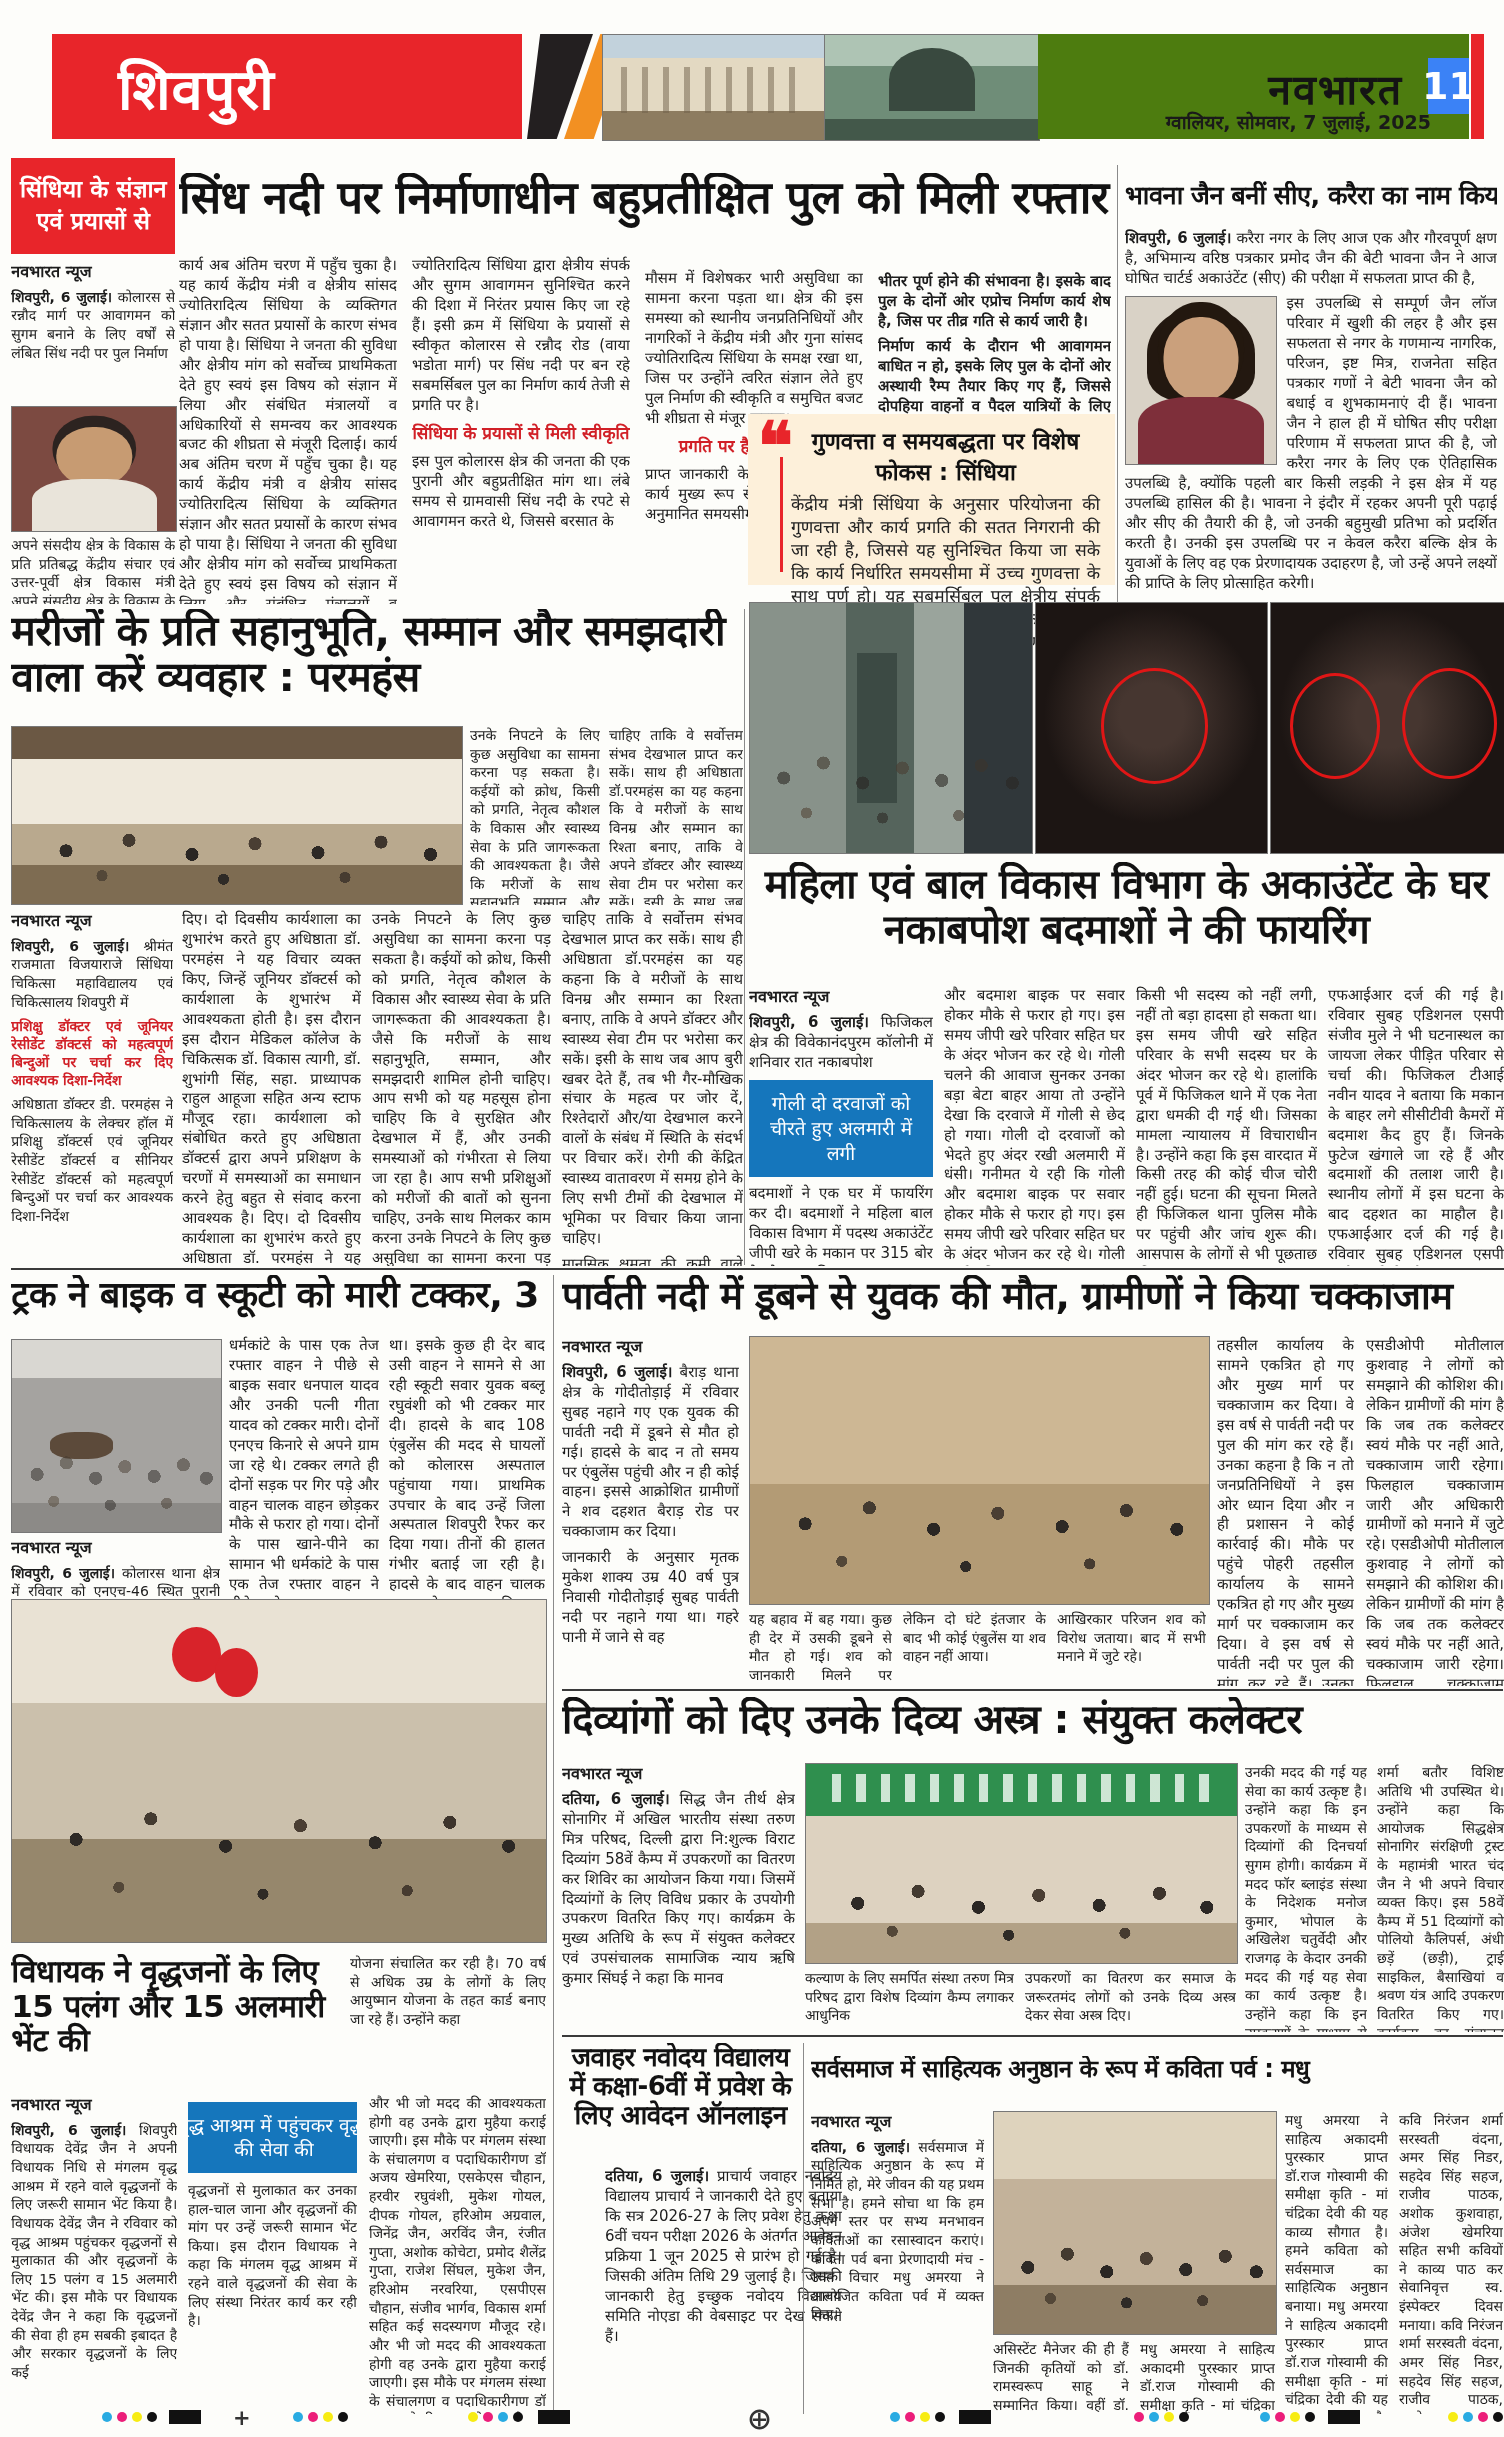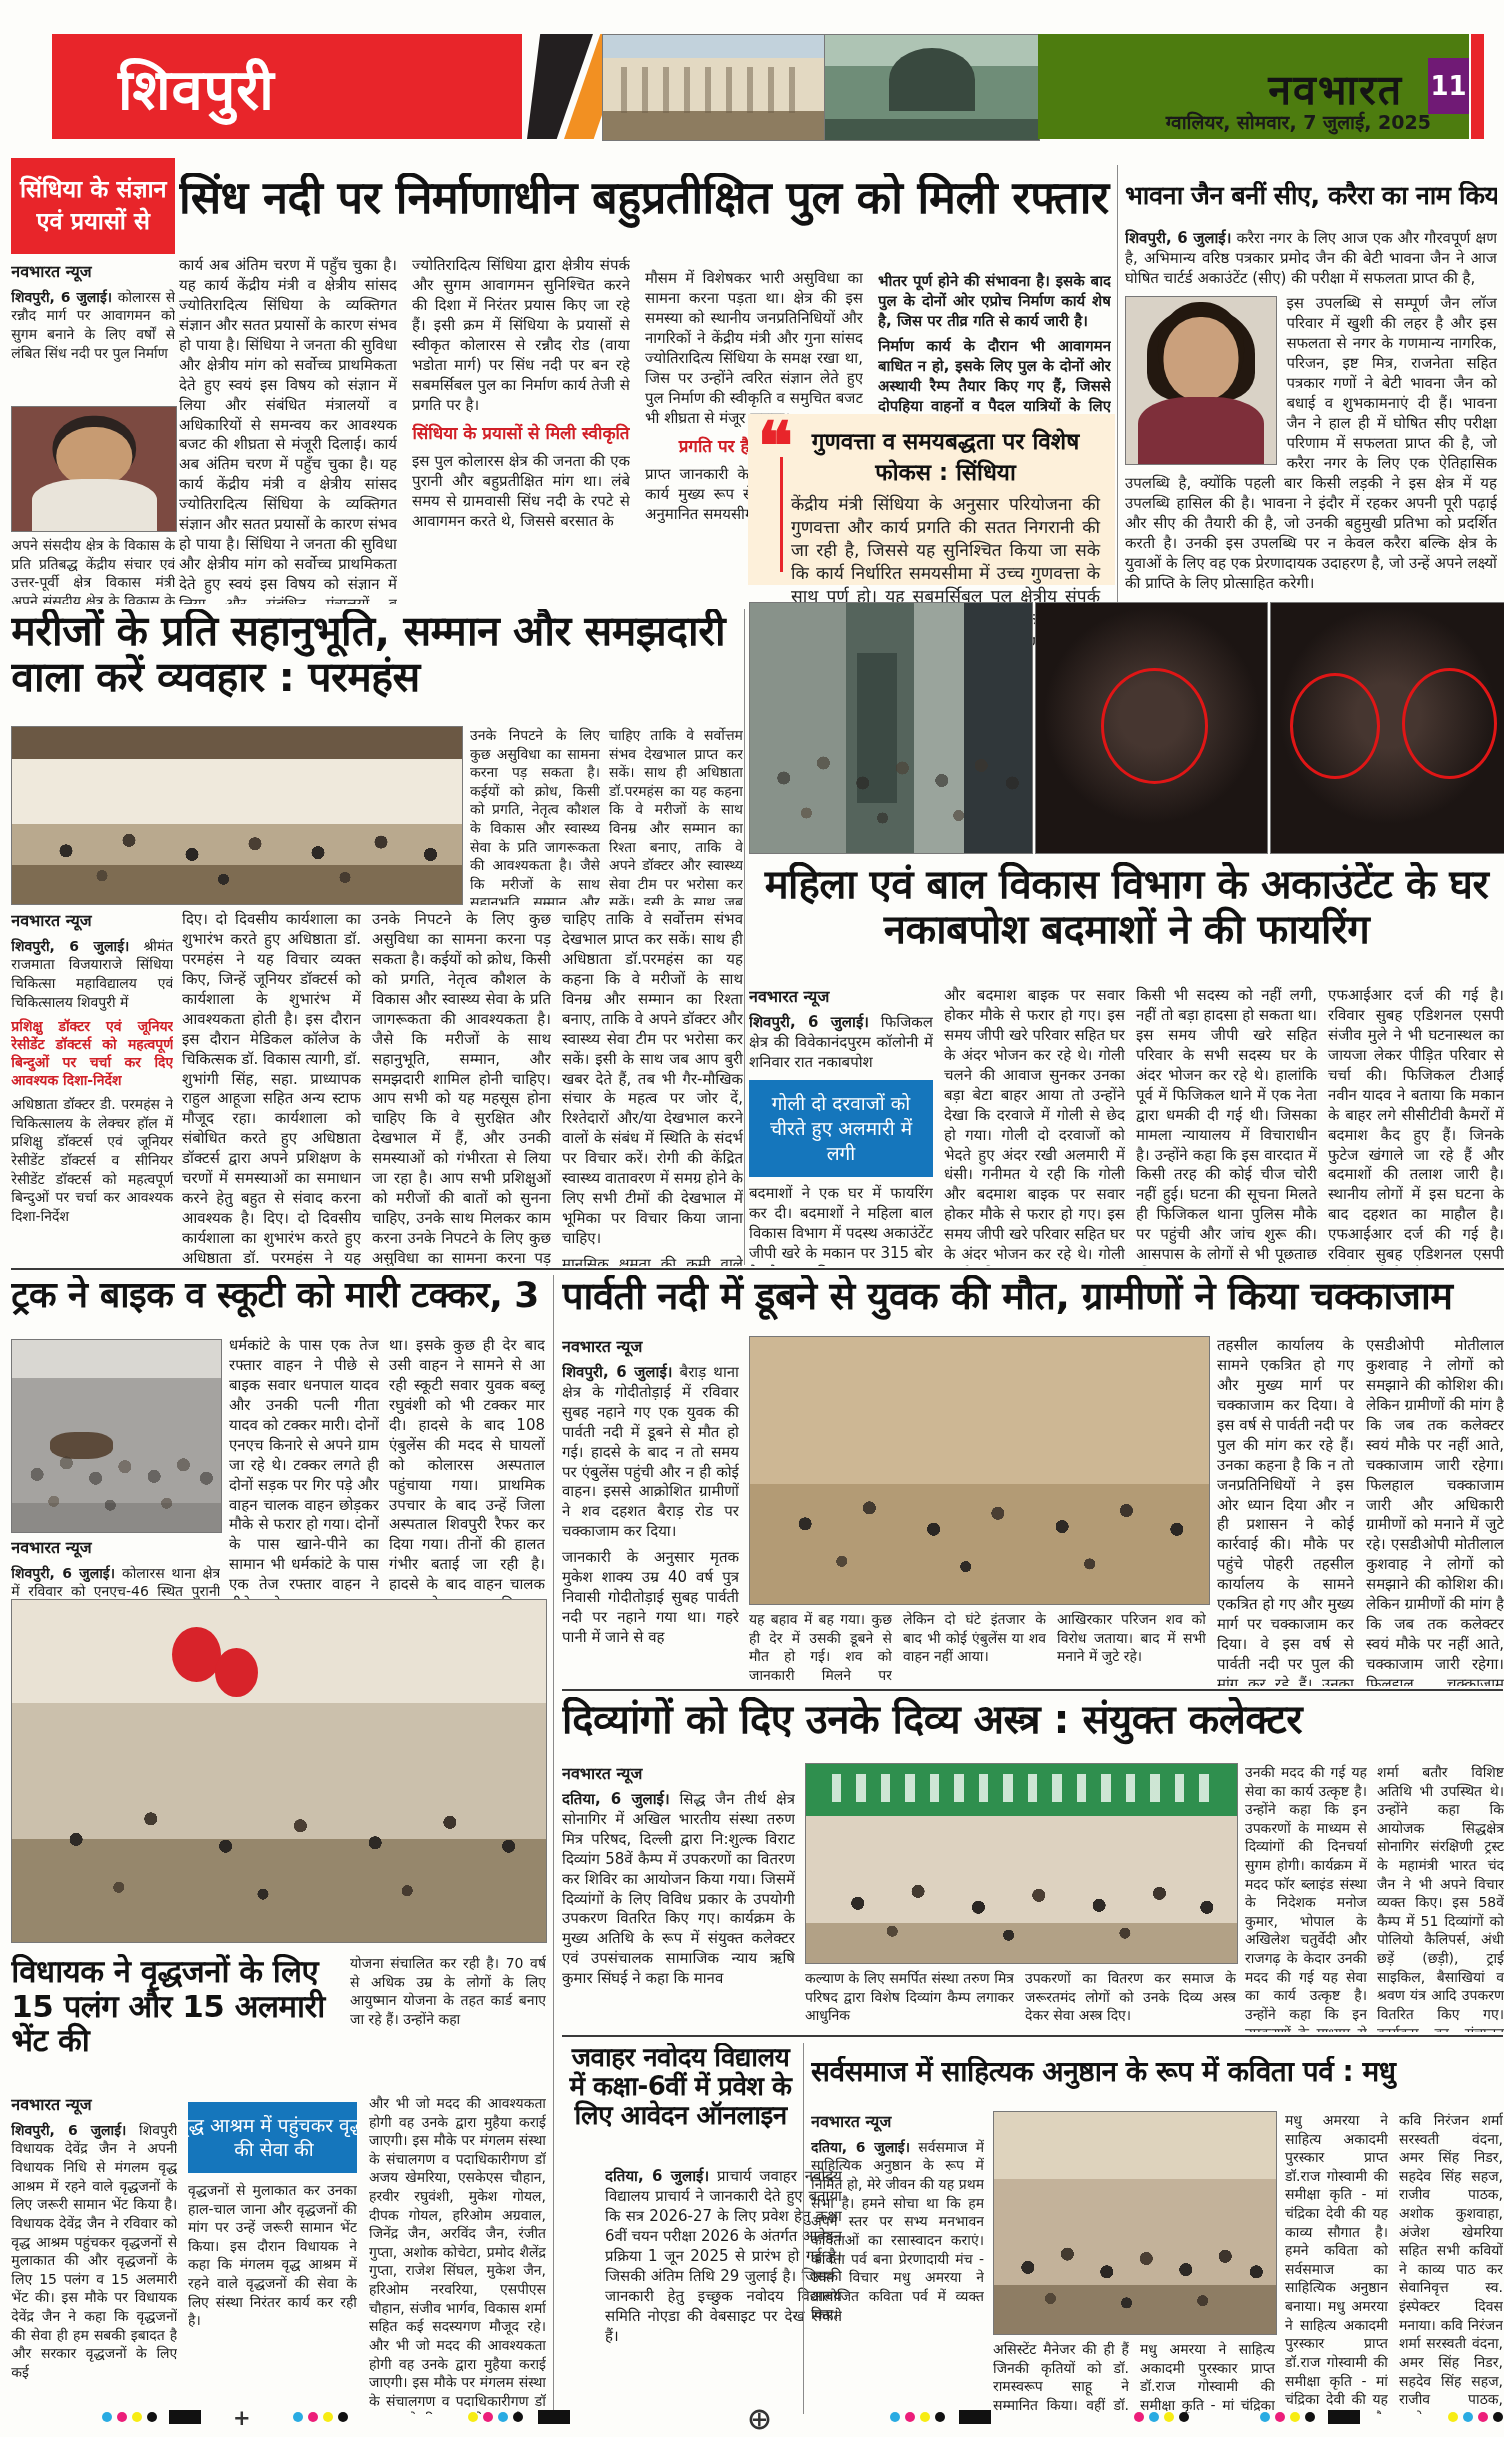--- a/index.html
+++ b/index.html
@@ -8,21 +8,21 @@
   .abs{position:absolute;}
   
   .mast-red{left:52px;top:34px;width:470px;height:105px;background:#e8252a;display:flex;align-items:center;}
   .mast-region{color:#fff;font-weight:bold;font-size:56px;padding-left:66px;letter-spacing:0.9px;}
   .tri{top:34px;height:105px;width:66px;}
   .tri-black{left:527px;background:#231f20;clip-path:polygon(20% 0,100% 0,45% 100%,0 100%);}
   .tri-orange{left:564px;background:#f29022;clip-path:polygon(55% 0,100% 0,45% 100%,0 100%);}
   .mast-gray{left:1038px;top:34px;width:431px;height:105px;background:#4d7c0f;}
   .mast-paper{position:absolute;right:66px;top:26px;font-size:41px;font-weight:900;color:#141414;letter-spacing:1.9px;}
   .mast-date{position:absolute;right:38px;top:75px;font-size:19px;font-weight:bold;color:#1a1a1a;}
-  .pagenum{left:1428px;top:58px;width:41px;height:56px;background:#701a75;color:#fff;font-size:26px;font-weight:bold;
+  .pagenum{left:1428px;top:58px;width:41px;height:56px;background:#3b82f6;color:#fff;font-size:38px;font-weight:bold;
            display:flex;align-items:center;justify-content:center;}
   .mast-stripe{left:1471px;top:34px;width:13px;height:105px;background:#e8252a;}
   
   .col{position:absolute;font-size:15px;line-height:1.33;text-align:justify;overflow:hidden;color:#1c1c1c;}
   .col p{margin:0 0 5.6px 0;}
   .byline{font-weight:bold;font-size:16px;margin:0 0 2.8px 0;}
   .dl{font-weight:bold;}
   .hl{position:absolute;font-weight:bold;color:#121212;line-height:1.12;letter-spacing:-0.5px;overflow:hidden;}
   .subhead{color:#d12027;font-weight:bold;text-align:center;font-size:17px;line-height:1.25;margin:7.5px 0;}
   .redlead{color:#d12027;font-weight:bold;line-height:1.3;}
@@ -267,21 +267,21 @@
   <div class="col" style="left:369px;top:2094px;width:177px;height:320px;font-size:14px;">और भी जो मदद की आवश्यकता होगी वह उनके द्वारा मुहैया कराई जाएगी। इस मौके पर मंगलम संस्था के संचालगण व पदाधिकारीगण डॉ अजय खेमरिया, एसकेएस चौहान, हरवीर रघुवंशी, मुकेश गोयल, दीपक गोयल, हरिओम अग्रवाल, जिनेंद्र जैन, अरविंद जैन, रंजीत गुप्ता, अशोक कोचेटा, प्रमोद शैलेंद्र गुप्ता, राजेश सिंघल, मुकेश जैन, हरिओम नरवरिया, एसपीएस चौहान, संजीव भार्गव, विकास शर्मा सहित कई सदस्यगण मौजूद रहे। और भी जो मदद की आवश्यकता होगी वह उनके द्वारा मुहैया कराई जाएगी। इस मौके पर मंगलम संस्था के संचालगण व पदाधिकारीगण डॉ अजय खेमरिया, एसकेएस चौहान, हरवीर रघुवंशी, मुकेश गोयल, दीपक गोयल, हरिओम अग्रवाल, जिनेंद्र जैन, अरविंद जैन, रंजीत गुप्ता, अशोक कोचेटा, प्रमोद शैलेंद्र गुप्ता, राजेश सिंघल, मुकेश जैन, हरिओम नरवरिया, एसपीएस चौहान, संजीव भार्गव, विकास शर्मा सहित कई सदस्यगण मौजूद रहे।</div>
 
   <div class="hrule" style="left:562px;top:2035px;width:941px;"></div>
   <div class="hl" style="left:562px;top:2043px;width:237px;height:117px;font-size:26px;text-align:center;">जवाहर नवोदय विद्यालय में कक्षा-6वीं में प्रवेश के लिए आवेदन ऑनलाइन</div>
   <div class="col" style="left:562px;top:2167px;width:237px;height:246px;margin-left:43px;">
     <p><b class="dl">दतिया, 6 जुलाई।</b>
        <span>प्राचार्य जवाहर नवोदय विद्यालय प्राचार्य ने जानकारी देते हुए बताया कि सत्र 2026-27 के लिए प्रवेश हेतु कक्षा 6वीं चयन परीक्षा 2026 के अंतर्गत आवेदन प्रक्रिया 1 जून 2025 से प्रारंभ हो गई है। जिसकी अंतिम तिथि 29 जुलाई है। जिसकी जानकारी हेतु इच्छुक नवोदय विद्यालय समिति नोएडा की वेबसाइट पर देख सकते हैं।</span></p>
   </div>
 
   <div class="vrule" style="left:803px;top:2043px;height:371px;"></div>
-  <div class="hl" style="left:811px;top:2056px;width:693px;height:43px;font-size:28px;white-space:nowrap;">सर्वसमाज में साहित्यक अनुष्ठान के रूप में कविता पर्व : मधु</div>
+  <div class="hl" style="left:811px;top:2056px;width:693px;height:43px;font-size:24px;white-space:nowrap;">सर्वसमाज में साहित्यक अनुष्ठान के रूप में कविता पर्व : मधु</div>
   <div class="col" style="left:811px;top:2111px;width:173px;height:303px;font-size:14px;">
     <p class="byline">नवभारत न्यूज</p>
     <p><b class="dl">दतिया, 6 जुलाई।</b>
        <span>सर्वसमाज में साहित्यिक अनुष्ठान के रूप में निर्मित हो, मेरे जीवन की यह प्रथम सभा है। हमने सोचा था कि हम अपने स्तर पर सभ्य मनभावन कविताओं का रसास्वादन कराएं। कविता पर्व बना प्रेरणादायी मंच - उक्त विचार मधु अमरया ने आयोजित कविता पर्व में व्यक्त किए।</span></p>
   </div>
   <div class="ph ph-books" style="left:993px;top:2111px;width:282px;height:222px;">
     <div class="crowddots"></div>
   </div>
   <div class="col" style="left:993px;top:2340px;width:136px;height:73px;font-size:14px;">असिस्टेंट मैनेजर की ही हैं जिनकी कृतियों को डॉ. रामस्वरूप साहू ने सम्मानित किया। वहीं डॉ. साहित्यकारों का सम्मान भी किया गया।</div>
   <div class="col" style="left:1140px;top:2340px;width:135px;height:73px;font-size:14px;">मधु अमरया ने साहित्य अकादमी पुरस्कार प्राप्त डॉ.राज गोस्वामी की समीक्षा कृति - मां चंद्रिका देवी की यह काव्य सौगात है। हमने कविता को सर्वसमाज का साहित्यिक अनुष्ठान बनाया।</div>

